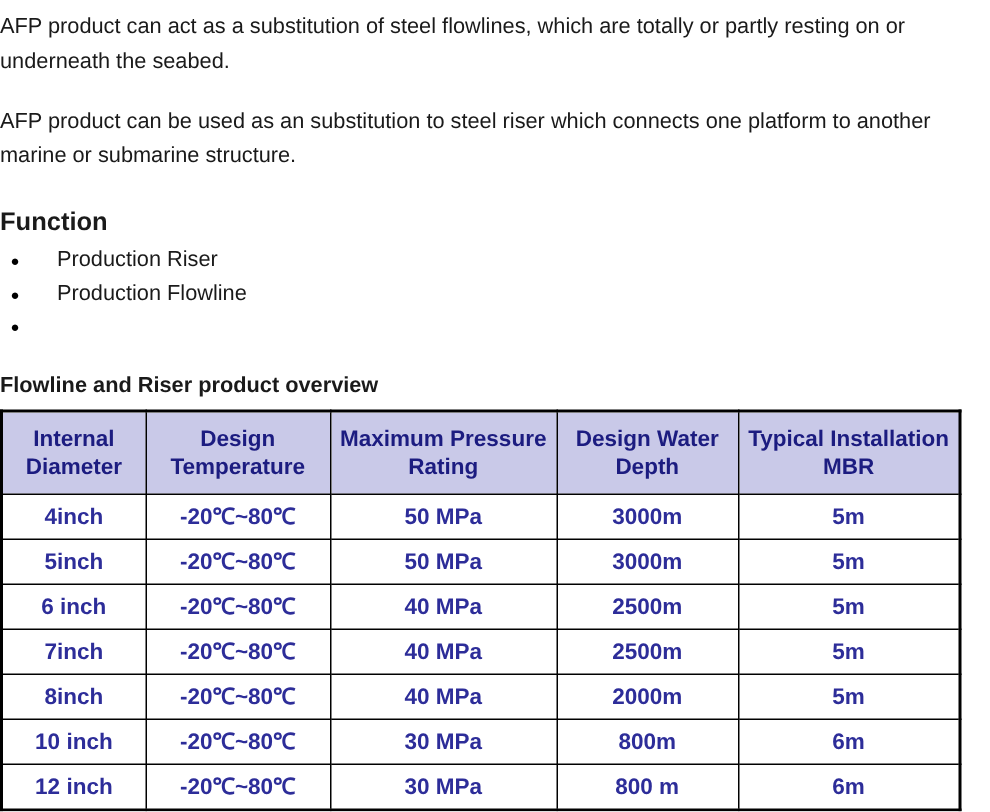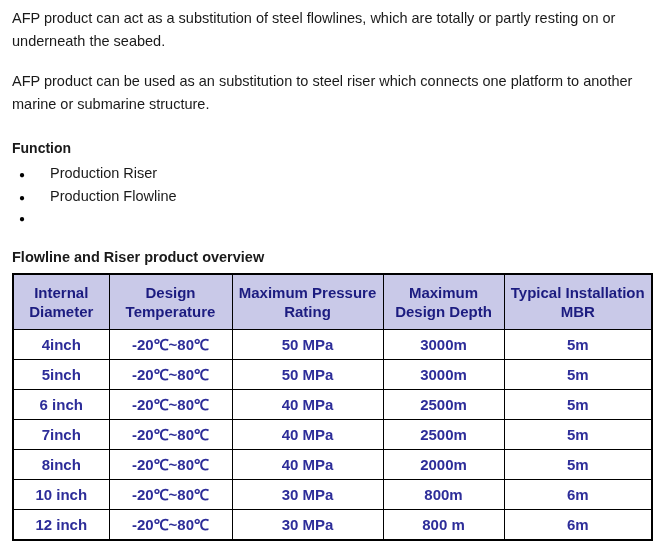--- a/index.html
+++ b/index.html
@@ -8,31 +8,31 @@
     background: #ffffff;
   }
   .page {
     position: relative;
     width: 660px;
     height: 541px;
     background: #ffffff;
     font-family: "Liberation Sans", sans-serif;
     color: var(--body-text, #1a1a1a);
     box-sizing: border-box;
-    padding: 7px 14px 0 12px;
+    padding: 7px 14px 0 0;
     overflow: hidden;
   }
   .para {
     font-size: 14.5px;
     line-height: 23px;
     margin: 0 0 17px 0;
     max-width: 626px;
   }
   .section-heading {
-    font-size: 14px;
+    font-size: 17px;
     font-weight: bold;
     line-height: 20px;
     margin: 22px 0 5px 0;
   }
   .bullet-list {
     list-style: none;
     margin: 0;
     padding: 0 0 0 7px;
   }
   .bullet-list li {
@@ -117,21 +117,21 @@
       <col style="width:123px">
       <col style="width:151px">
       <col style="width:121px">
       <col style="width:148px">
     </colgroup>
     <thead>
       <tr>
         <th>Internal Diameter</th>
         <th>Design Temperature</th>
         <th>Maximum Pressure Rating</th>
-        <th>Maximum Design Depth</th>
+        <th>Design Water Depth</th>
         <th>Typical Installation MBR</th>
       </tr>
     </thead>
     <tbody>
       <tr>
         <td>4inch</td>
         <td>-20℃~80℃</td>
         <td>50 MPa</td>
         <td>3000m</td>
         <td>5m</td>

